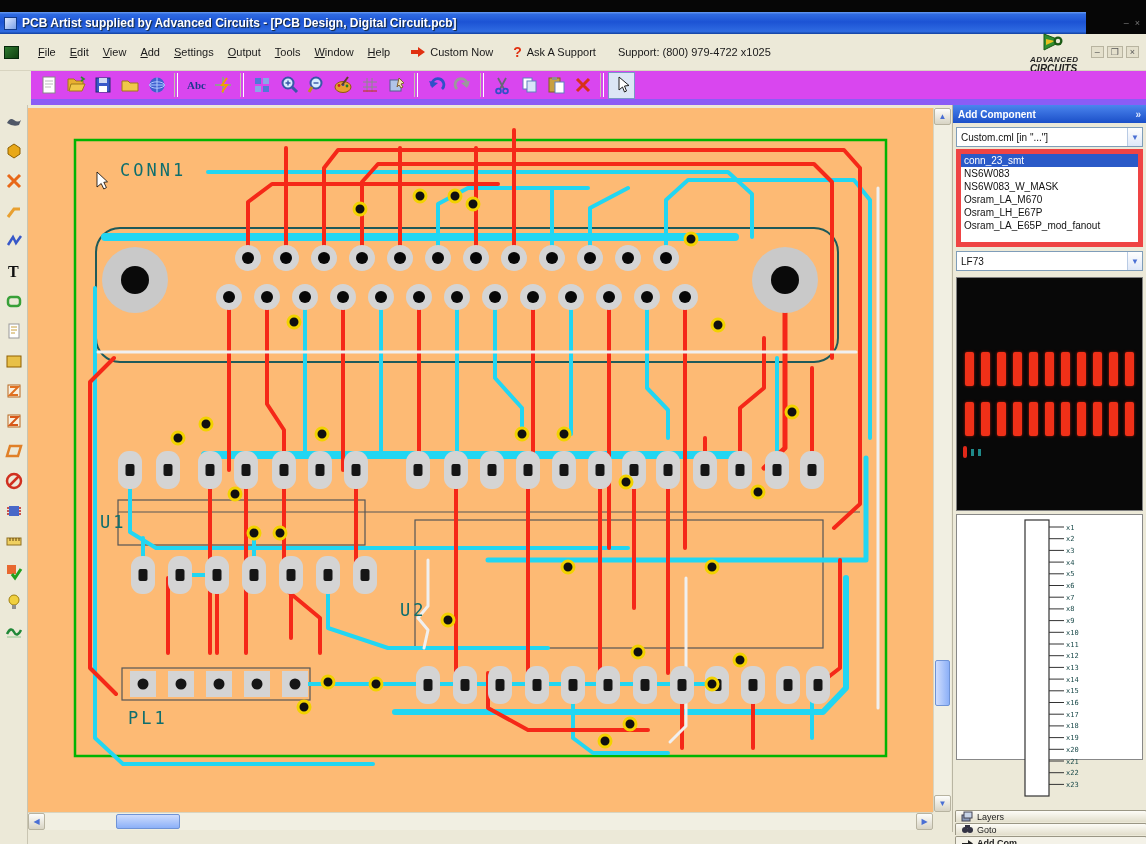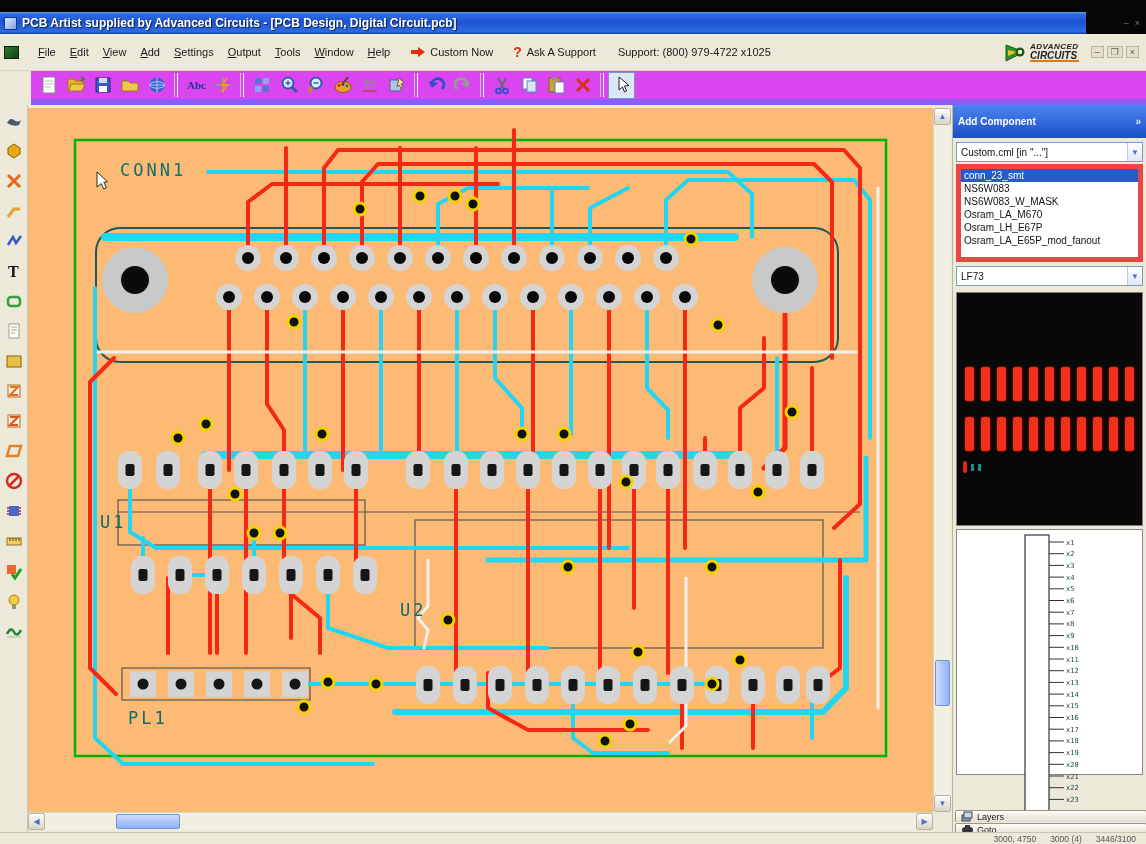--- a/index.html
+++ b/index.html
@@ -21,21 +21,21 @@
     color:#777; font-size:9px; }
 
   
   #menubar { position:absolute; left:0; top:34px; width:1146px; height:37px; background:#ece9d8;
     border-bottom:1px solid #d8d4c0; display:flex; align-items:center; gap:8px; padding:0 4px; font-size:11px; color:#1a1a1a; }
   .menu-item { padding:3px 7px; cursor:default; }
   .menu-item u { text-decoration:underline; }
   #mdi-icon { width:15px; height:13px; background:linear-gradient(135deg,#2f7a2f,#10400f); border:1px solid #06280a; margin-right:4px; }
   .mbar-extra { display:flex; align-items:center; gap:5px; padding:0 6px; }
   #support-text { padding:0 8px; }
-  #brand { margin-left:auto; display:flex; align-items:center; gap:3px; padding-right:4px; }
+  #brand { margin-left:auto; display:flex; align-items:center; gap:3px; padding-right:4px;flex-direction:column; }
   #brand .brand-text { line-height:9px; font-style:italic; font-weight:bold; color:#222; }
   #brand .brand-text .l1 { font-size:8px; letter-spacing:.5px; }
   #brand .brand-text .l2 { font-size:10px; border-bottom:2px solid #e07818; }
   #menu-win-controls { display:flex; gap:3px; color:#555; font-size:9px; padding-right:3px; }
   #menu-win-controls span { border:1px solid #b8b4a0; padding:0 3px; background:#e4e0cc; }
 
   
   #toolbar { position:absolute; left:0; top:71px; width:1146px; height:34px; background:#d946ef;
     border-bottom:6px solid #8b5cf6; display:flex; align-items:center; padding-left:4px;margin-left:31px; }
   .tbtn { width:27px; height:27px; display:flex; align-items:center; justify-content:center; border:1px solid transparent; }
@@ -52,21 +52,21 @@
   #vscroll { position:absolute; left:933px; top:108px; width:18px; height:704px; background:#f1efe2; border-left:1px solid #d8d4c0; }
   #hscroll { position:absolute; left:28px; top:812px; width:905px; height:18px; background:#f1efe2; border-top:1px solid #d8d4c0; }
   .sb-btn { position:absolute; width:17px; height:17px; background:linear-gradient(180deg,#fdfdfb,#d8d4c4);
     border:1px solid #b7b3a0; border-radius:2px; color:#4a6fd4; font-size:8px; display:flex; align-items:center; justify-content:center; }
   .sb-thumb { position:absolute; background:linear-gradient(90deg,#cfddfd,#8cb0f8); border:1px solid #6f93d6; border-radius:2px; }
   #hthumb { left:88px; top:1px; width:64px; height:15px; background:linear-gradient(180deg,#cfddfd,#8cb0f8); }
   #vthumb { left:1px; top:552px; width:15px; height:46px; }
 
   
   #rpanel { position:absolute; left:952px; top:105px; width:194px; height:727px; background:#ece9d8; border-left:1px solid #b9b5a2; }
-  #rp-header { height:33px; background:linear-gradient(180deg,#4b85ee,#1b4fc8); color:#fff; font-size:10px; font-weight:bold;
+  #rp-header { height:18px; background:linear-gradient(180deg,#4b85ee,#1b4fc8); color:#fff; font-size:10px; font-weight:bold;
     display:flex; align-items:center; padding:0 5px; }
   #rp-header .chev { margin-left:auto; font-size:10px; color:#dfe8ff; }
   .combo { margin:4px 3px 0 3px; height:20px; background:#fff; border:1px solid #7f9db9; display:flex; align-items:center;
     font-size:10px; padding-left:4px; color:#111; }
   .combo .arrow { margin-left:auto; width:15px; height:100%; display:flex; align-items:center; justify-content:center;
     color:#4a6fd4; font-size:8px; background:linear-gradient(180deg,#fefefe,#dfe8f8); border-left:1px solid #b9cbe4; }
   #rp-list { margin:2px 3px 0 3px; height:98px; background:#fff; border:5px solid #ef4444; overflow:hidden; }
   .rp-item { font-size:10px; padding:0 3px; height:13px; line-height:13px; white-space:nowrap; color:#111; }
   .rp-item.sel { background:#2a5ac8; color:#fff; }
   #rp-footprint-preview { margin:6px 3px 0 3px; height:234px; background:#080808; border:1px solid #808080; position:relative;
@@ -756,18 +756,13 @@
         </div>
         <div class="rp-tab active">
           <svg width="13" height="11" viewBox="0 0 13 11">
             <path d="M1 6h6V3l5 3.5L7 10V7H1z" fill="#222"></path>
           </svg>
           <span>Add Com...</span>
         </div>
       </div>
   </div>
 
-  <div id="statusbar">
-    <span>3000, 4750</span>
-    <span>3000 (4)</span>
-    <span>3446/3100</span>
-  </div>
 </div>
 
 </body></html>

